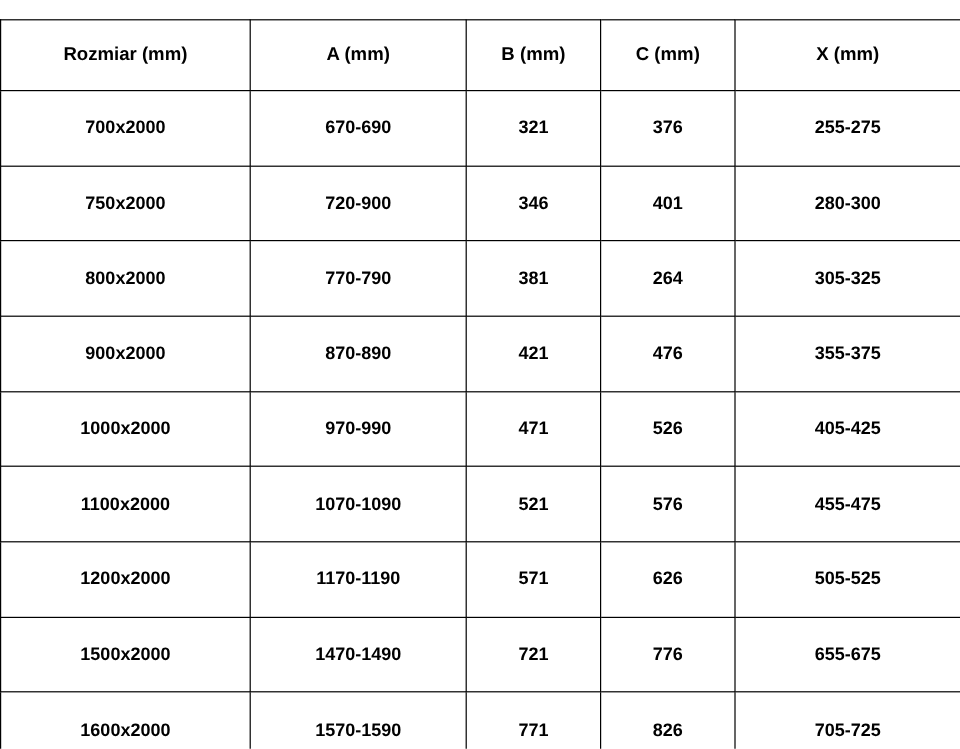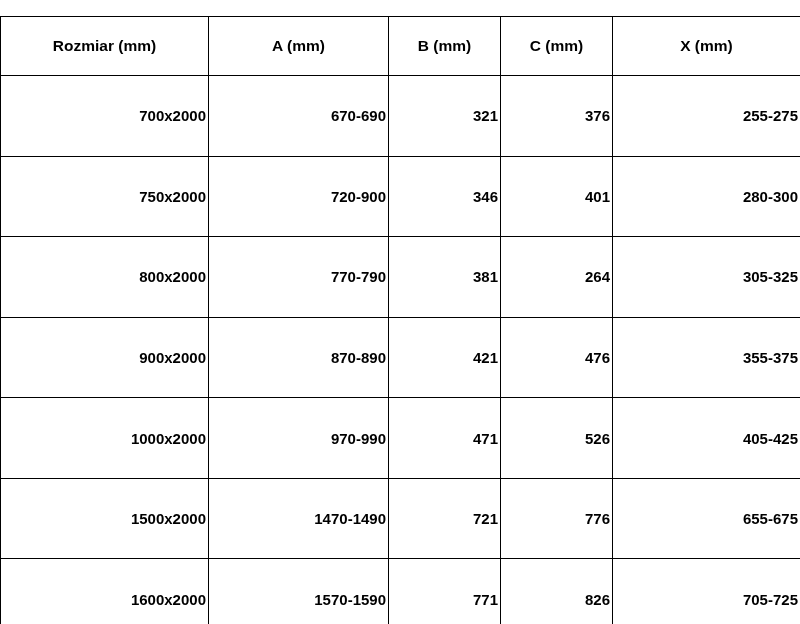--- a/index.html
+++ b/index.html
@@ -35,21 +35,20 @@
     font-size: 15px;
     padding: 0 2px;
     white-space: nowrap;
   }
   table.size-table th {
     font-size: 15.5px;
     height: 58px;
   }
   table.size-table td {
     height: 46px;
-    text-align: right;
   }
   
   col.c0 { width: 208px; }
   col.c1 { width: 180px; }
   col.c2 { width: 112px; }
   col.c3 { width: 112px; }
   col.c4 { width: 188px; }
 </style>
 </head>
 <body>
@@ -102,20 +101,34 @@
         <td>355-375</td>
       </tr>
       <tr>
         <td>1000x2000</td>
         <td>970-990</td>
         <td>471</td>
         <td>526</td>
         <td>405-425</td>
       </tr>
       <tr>
+        <td>1100x2000</td>
+        <td>1070-1090</td>
+        <td>521</td>
+        <td>576</td>
+        <td>455-475</td>
+      </tr>
+      <tr>
+        <td>1200x2000</td>
+        <td>1170-1190</td>
+        <td>571</td>
+        <td>626</td>
+        <td>505-525</td>
+      </tr>
+      <tr>
         <td>1500x2000</td>
         <td>1470-1490</td>
         <td>721</td>
         <td>776</td>
         <td>655-675</td>
       </tr>
       <tr>
         <td>1600x2000</td>
         <td>1570-1590</td>
         <td>771</td>

